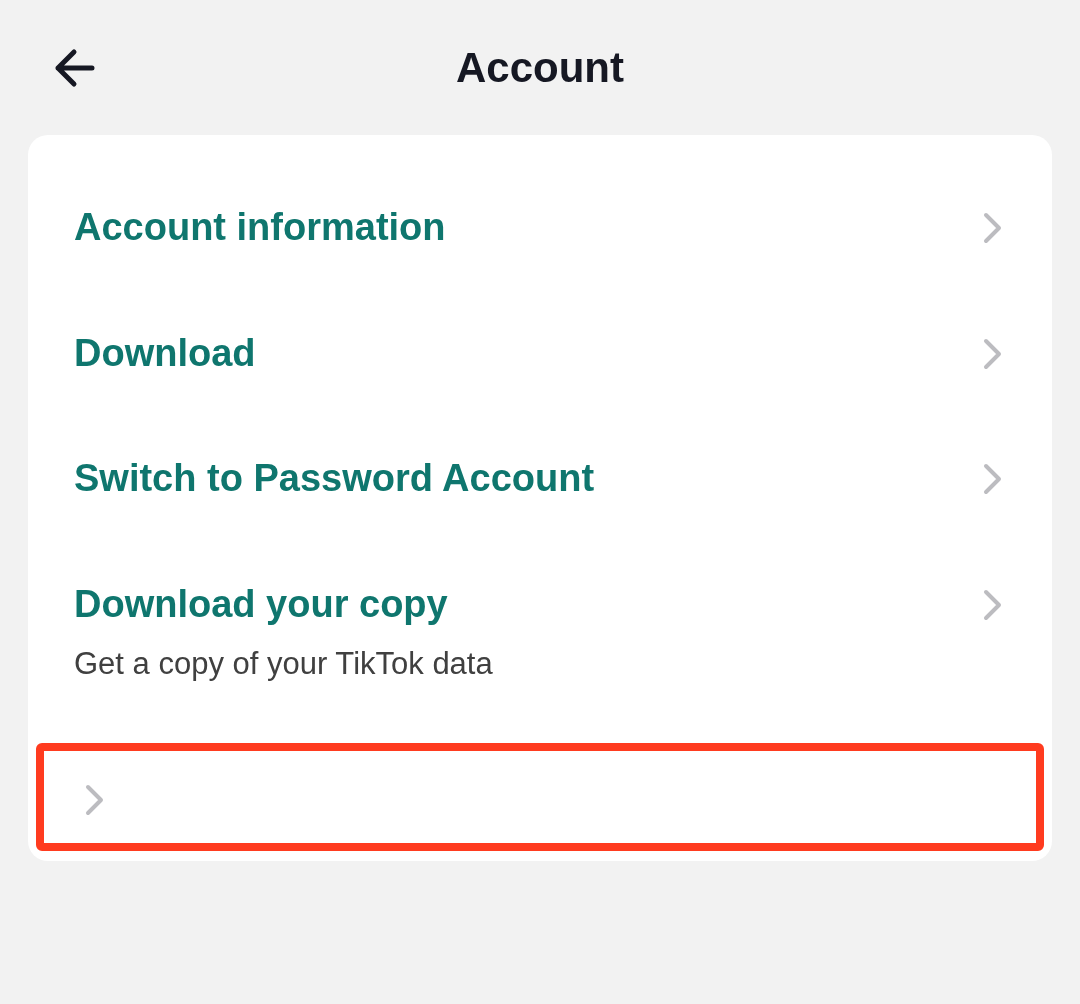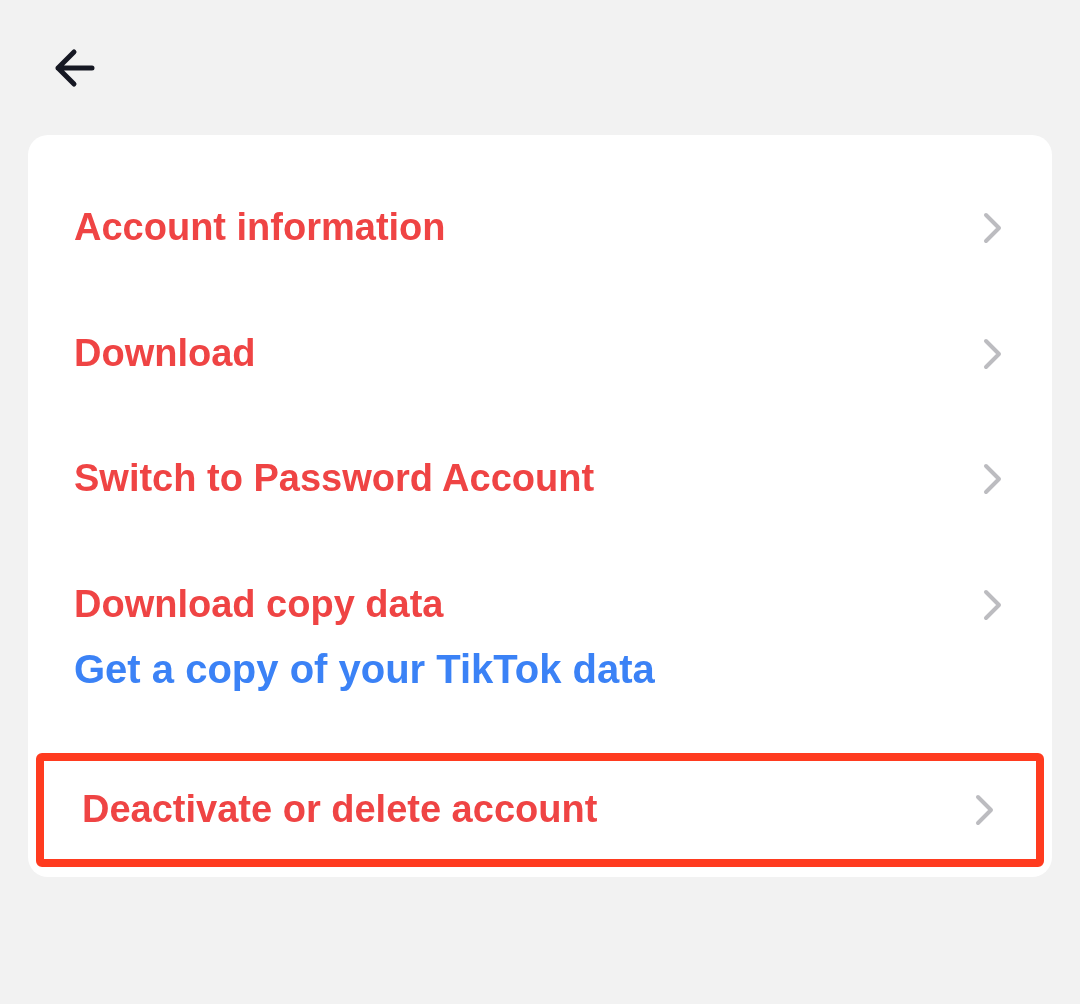--- a/index.html
+++ b/index.html
@@ -51,27 +51,27 @@
       position: relative;
     }
     .list-item-text {
       display: flex;
       flex-direction: column;
       gap: 18px;
     }
     .item-label {
       font-size: 38px;
       font-weight: 600;
-      color: #ef4444;
+      color: #0f766e;
       line-height: 1.2;
     }
     .item-subtitle {
-      font-size: 40px;
-      font-weight: 700;
-      color: #3b82f6;
+      font-size: 31px;
+      font-weight: 400;
+      color: #404040;
       line-height: 1.2;
     }
     .chevron {
       flex-shrink: 0;
       margin-top: 6px;
     }
     .highlight-box {
       border: 8px solid #ff3b1f;
       border-radius: 6px;
       margin: 20px 8px 0 8px;
@@ -82,20 +82,21 @@
   </style>
 </head>
 <body>
 
 <div class="header">
   <div class="back-button">
     <svg width="48" height="48" viewBox="0 0 48 48" fill="none">
       <path d="M24 8 L8 24 L24 40 M8 24 L42 24" stroke="#161823" stroke-width="5" stroke-linecap="round" stroke-linejoin="round"></path>
     </svg>
   </div>
+  <div class="page-title">Account</div>
 </div>
 
 <div class="panel">
 
   <div class="list-item">
     <div class="list-item-text">
       <div class="item-label">Account information</div>
     </div>
     <svg class="chevron" width="26" height="34" viewBox="0 0 26 34" fill="none">
       <path d="M6 4 L19 17 L6 30" stroke="#bcbcc0" stroke-width="4" stroke-linecap="round" stroke-linejoin="round"></path>
@@ -115,32 +116,29 @@
     <div class="list-item-text">
       <div class="item-label">Switch to Password Account</div>
     </div>
     <svg class="chevron" width="26" height="34" viewBox="0 0 26 34" fill="none">
       <path d="M6 4 L19 17 L6 30" stroke="#bcbcc0" stroke-width="4" stroke-linecap="round" stroke-linejoin="round"></path>
     </svg>
   </div>
 
   <div class="list-item">
     <div class="list-item-text">
-      <div class="item-label">Download copy data</div>
+      <div class="item-label">Download your copy</div>
       <div class="item-subtitle">Get a copy of your TikTok data</div>
     </div>
     <svg class="chevron" width="26" height="34" viewBox="0 0 26 34" fill="none">
       <path d="M6 4 L19 17 L6 30" stroke="#bcbcc0" stroke-width="4" stroke-linecap="round" stroke-linejoin="round"></path>
     </svg>
   </div>
 
   <div class="highlight-box">
     <div class="list-item">
-      <div class="list-item-text">
-        <div class="item-label">Deactivate or delete account</div>
-      </div>
       <svg class="chevron" width="26" height="34" viewBox="0 0 26 34" fill="none">
         <path d="M6 4 L19 17 L6 30" stroke="#bcbcc0" stroke-width="4" stroke-linecap="round" stroke-linejoin="round"></path>
       </svg>
     </div>
   </div>
 
 </div>
 
 </body></html>

